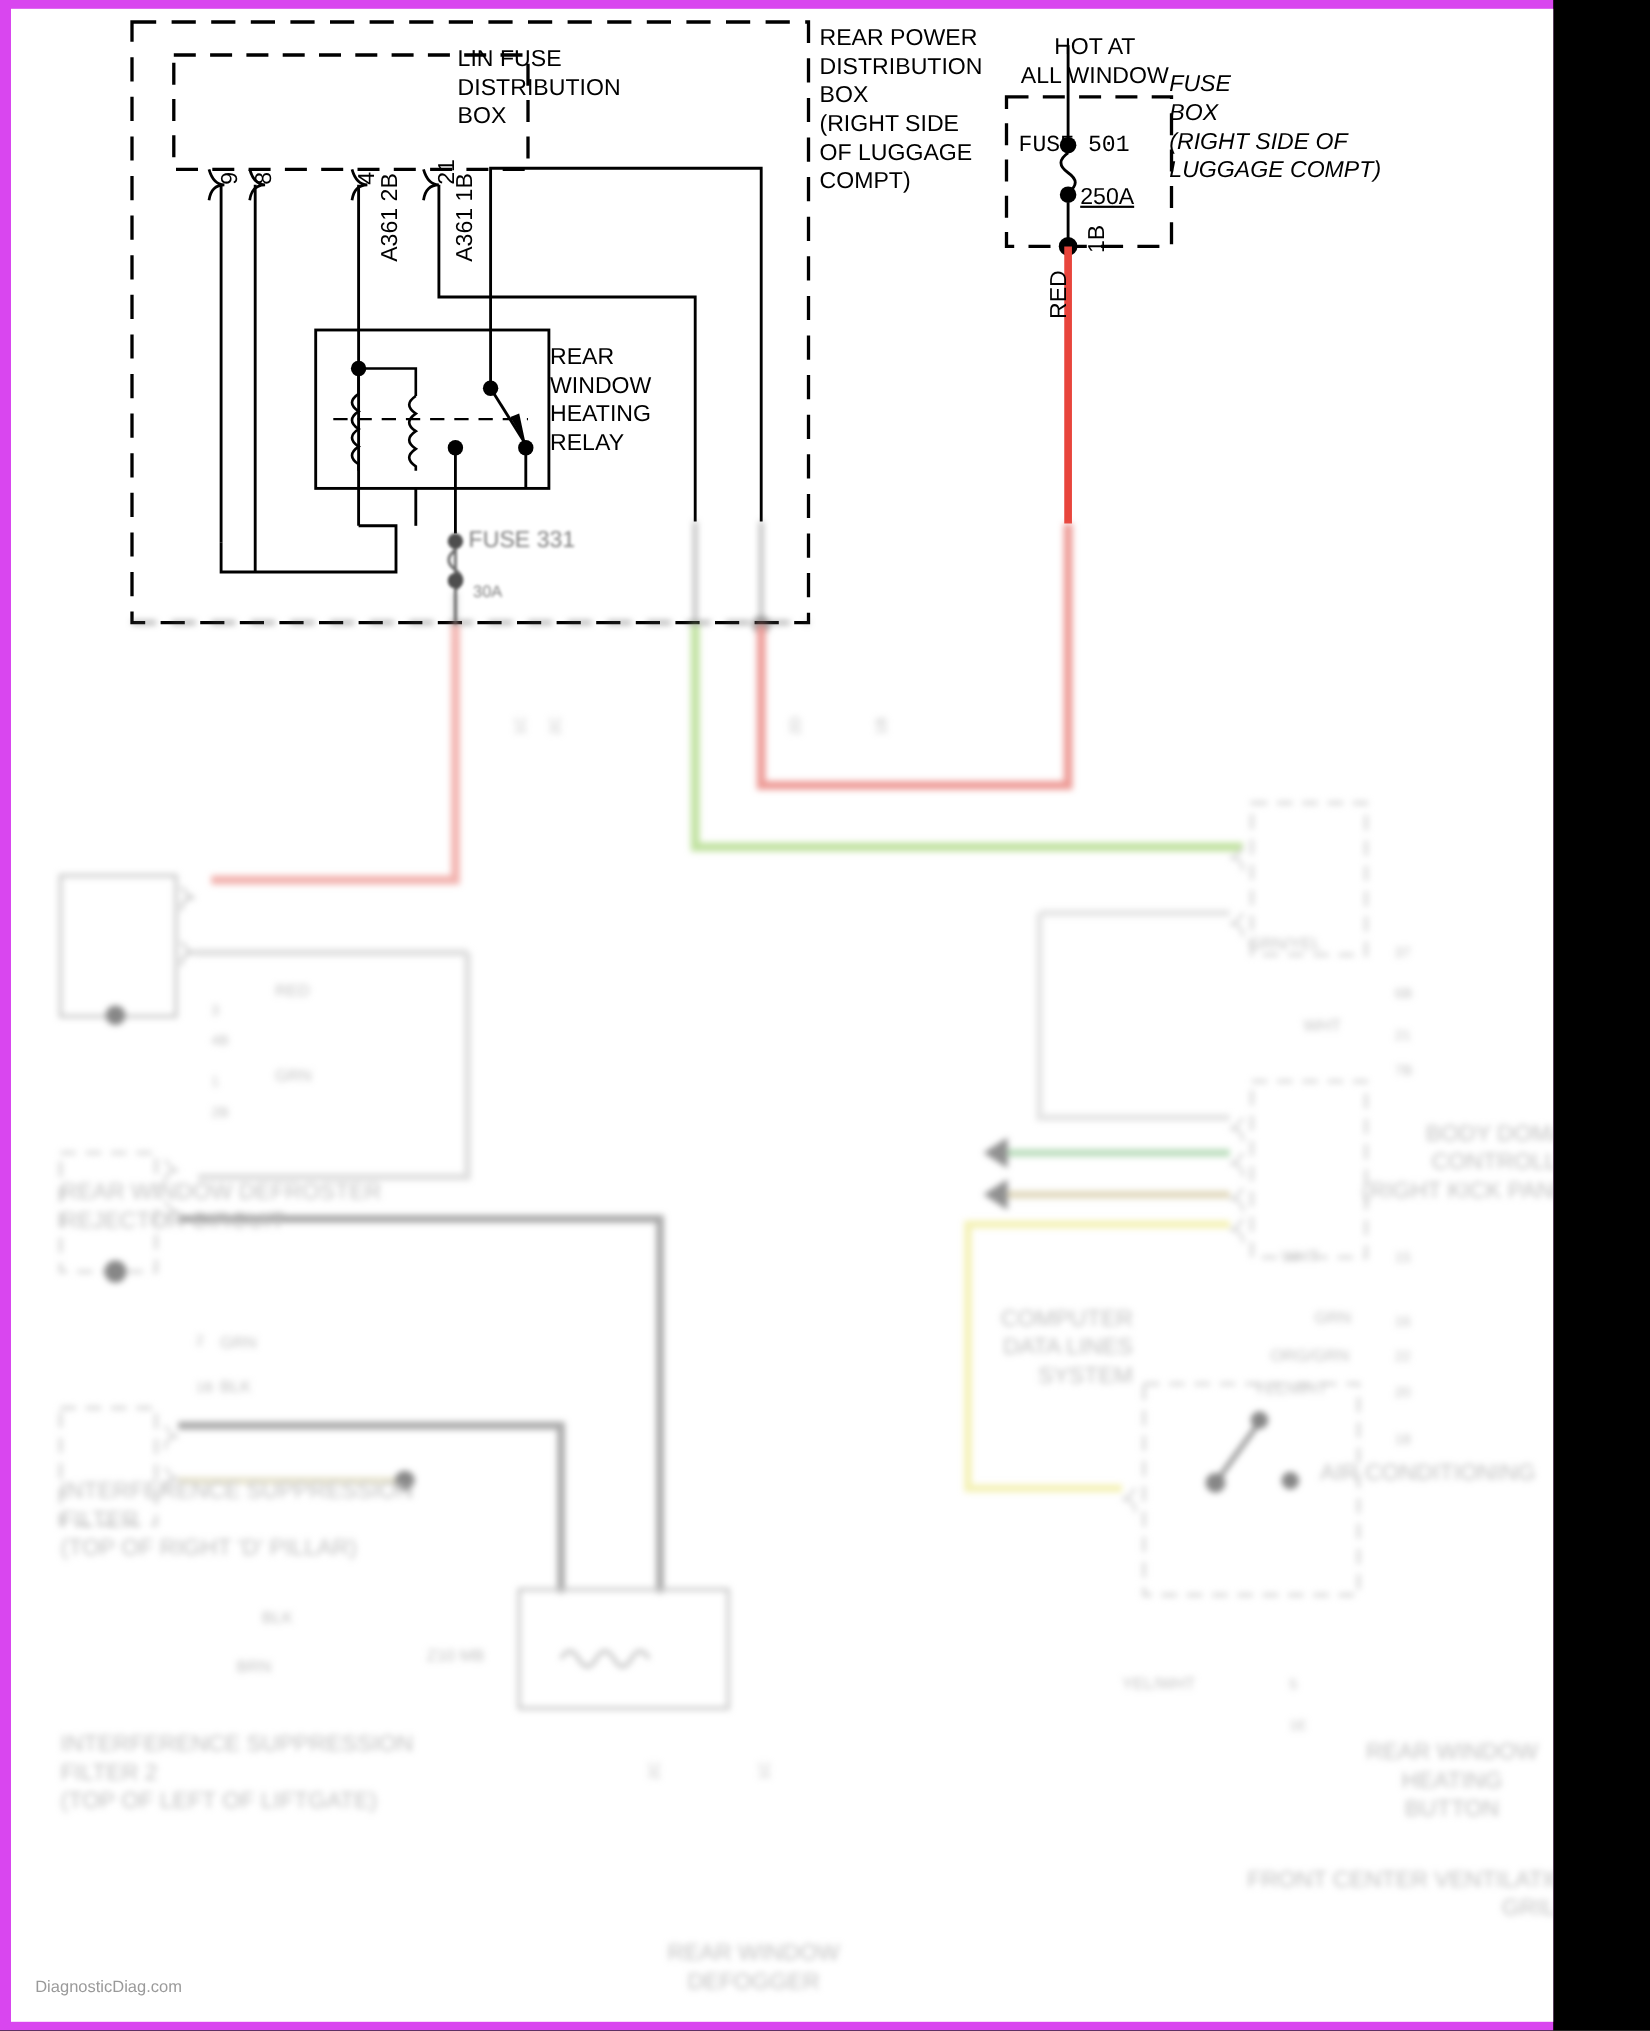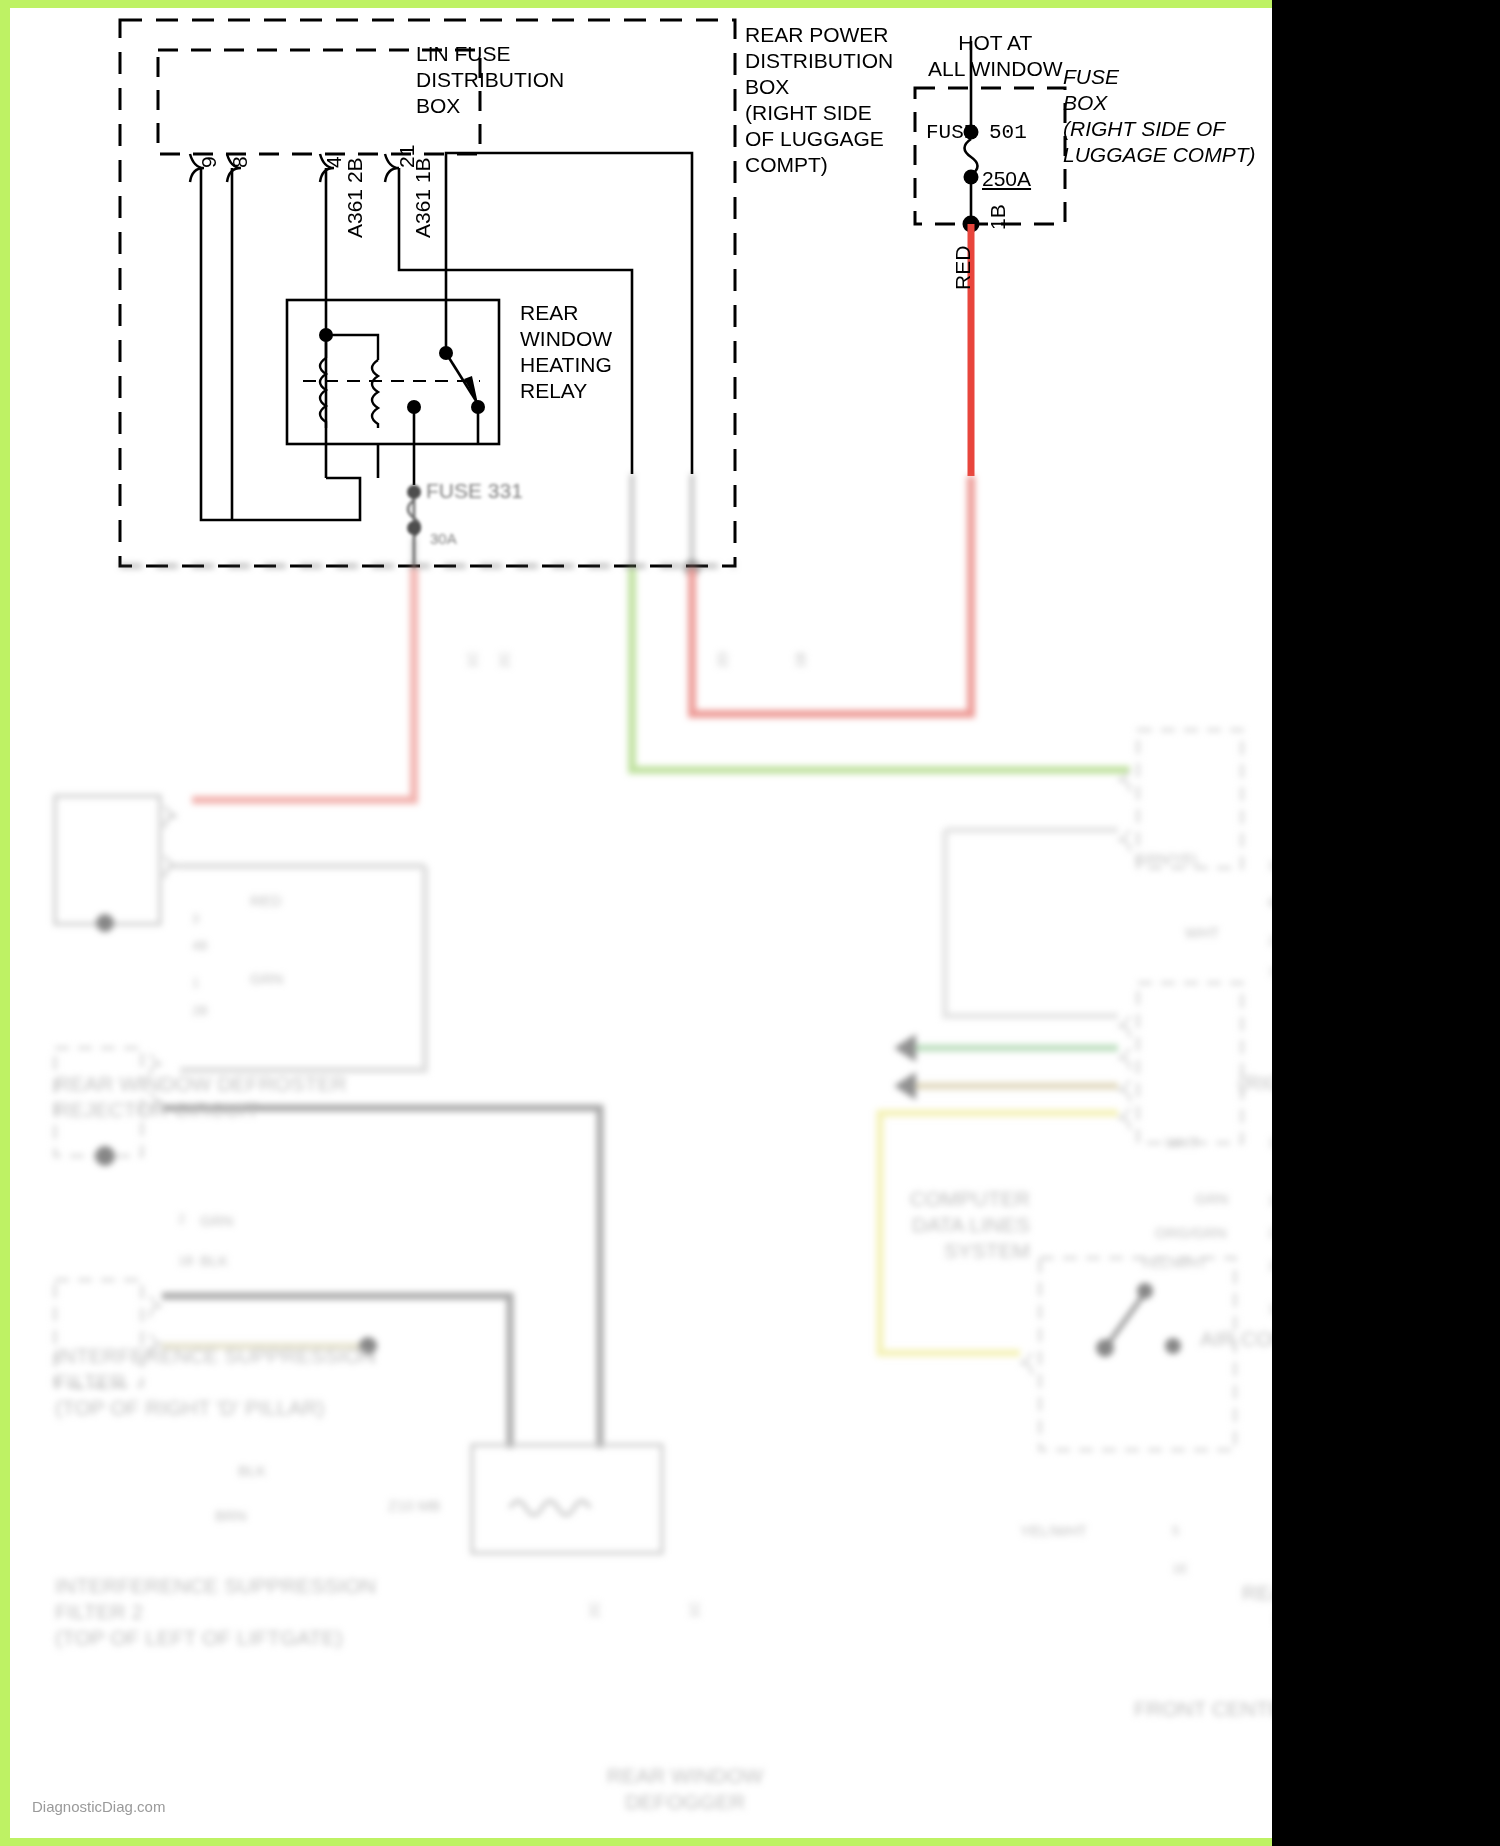--- a/index.html
+++ b/index.html
@@ -1,18 +1,18 @@
 <!DOCTYPE html>
 <html><head>
 <meta charset="utf-8">
 <style>
   html,body{margin:0;padding:0;background:#000;}
   body{font-family:"Liberation Sans",sans-serif;}
   #page{
-    position:relative;width:1272px;height:1846px;background:#bef264;overflow:hidden;
+    position:relative;width:1412px;height:1846px;background:#d946ef;overflow:hidden;
   }
   #sheet{
     position:absolute;left:10px;top:8px;width:1480px;height:1830px;background:#fff;
   }
   .lyr{position:absolute;left:0;top:0;width:1480px;height:1830px;}
   
   #blurlayer{
     filter:blur(3.1px) opacity(.62) contrast(.72) brightness(1.12);
   }
   #midlayer{
@@ -95,21 +95,21 @@
 DISTRIBUTION
 BOX</span></div>
       <div class="t" style="left:918px;top:22px;text-align:center;"><span style="white-space:pre-line">HOT AT
 ALL WINDOW</span></div>
       <div class="t" style="left:1053px;top:56px;font-style:italic;"><span style="white-space:pre-line">FUSE
 BOX
 (RIGHT SIDE OF
 LUGGAGE COMPT)</span></div>
       <div class="t" style="left:916px;top:112px;font-family:Liberation Mono, monospace;">FUSE 501</div>
       <div class="t" style="left:972px;top:158px;text-decoration:underline;">250A</div>
-      <div class="t" style="left:490px;top:292px;margin-left:20px;"><span style="white-space:pre-line">REAR
+      <div class="t" style="left:490px;top:304px;"><span style="white-space:pre-line">REAR
 WINDOW
 HEATING
 RELAY</span></div>
 
       <div class="t vr" style="left:186px;top:160px;">9</div>
       <div class="t vr" style="left:217px;top:160px;">8</div>
       <div class="t vr" style="left:311px;top:160px;">4</div>
       <div class="t vr" style="left:332px;top:230px;">A361 2B</div>
       <div class="t vr" style="left:384px;top:160px;">21</div>
       <div class="t vr" style="left:400px;top:230px;">A361 1B</div>

